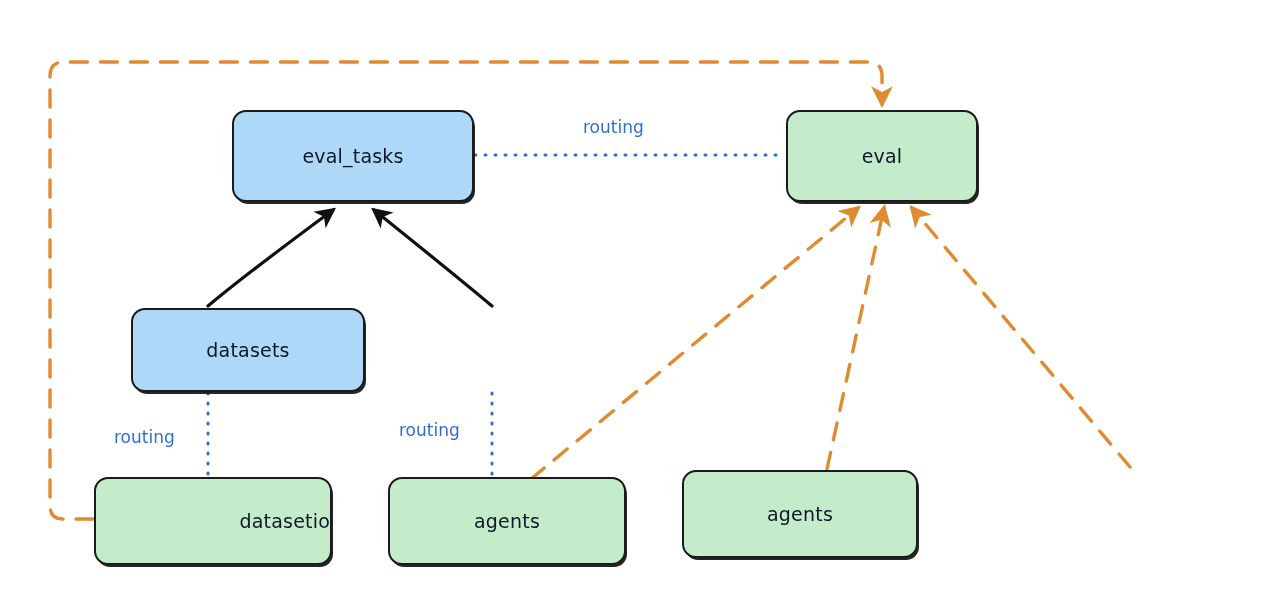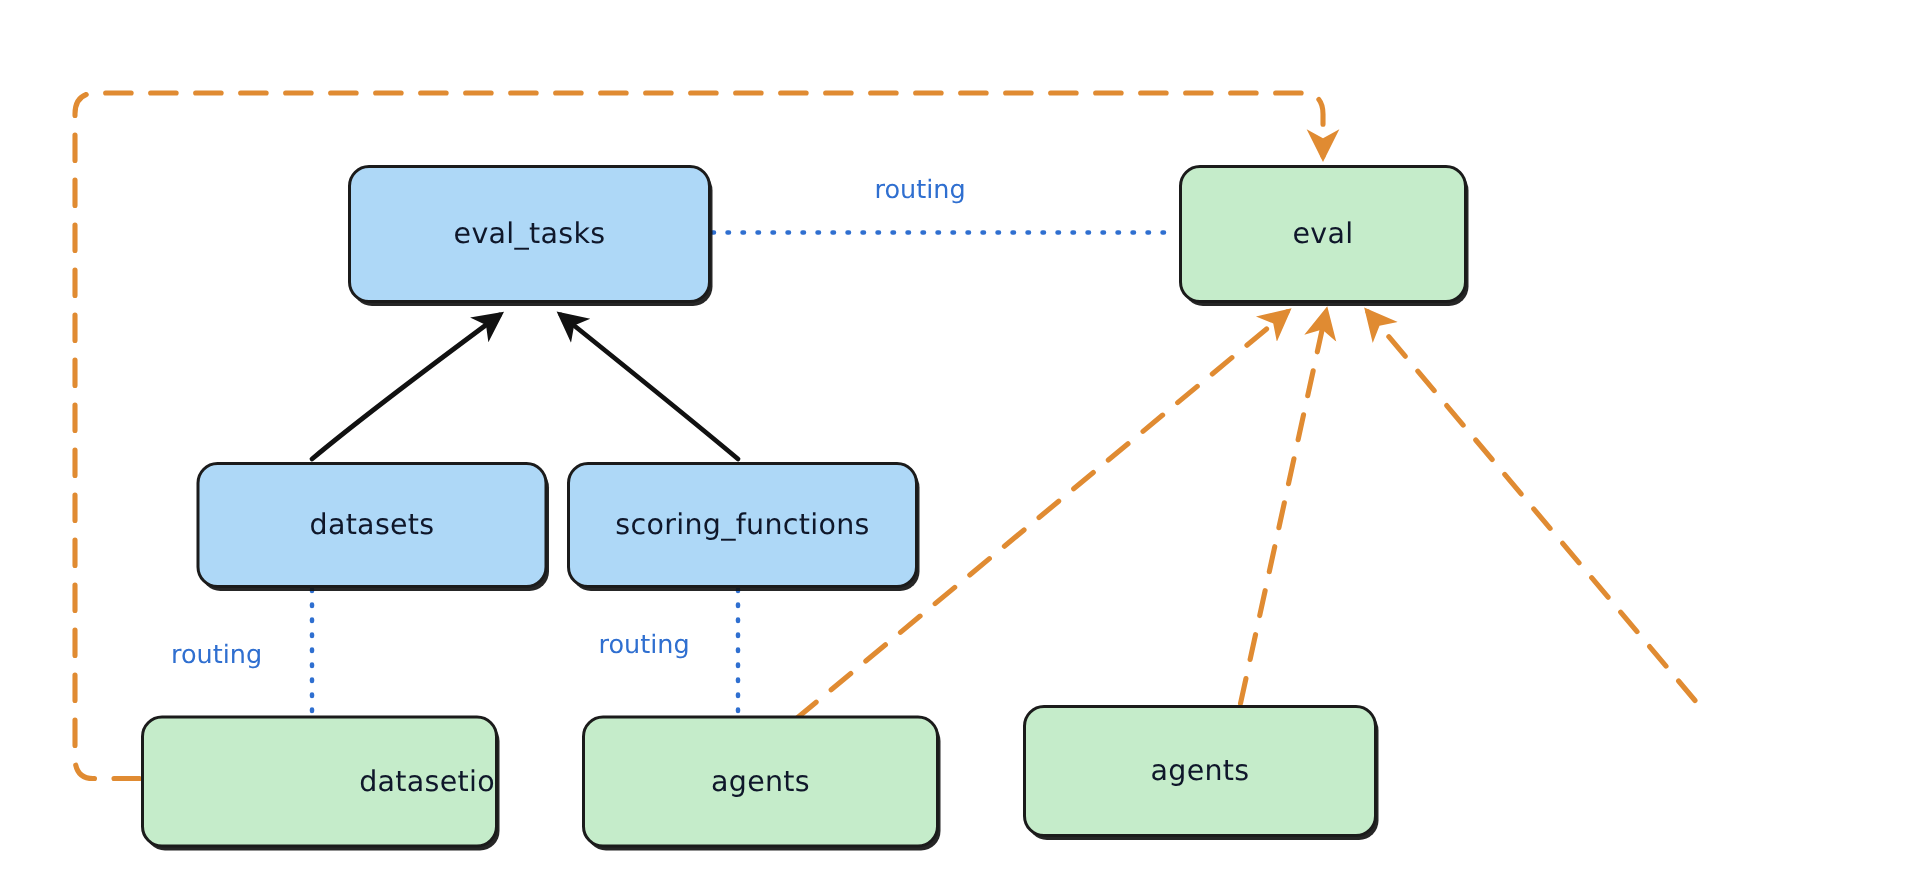--- a/index.html
+++ b/index.html
@@ -93,23 +93,20 @@
   </div>
 
   <div class="node green" style="left:786px; top:110px; width:192px; height:92px;">
     <span>eval</span>
   </div>
 
   <div class="node blue" style="left:96px; top:308px; width:234px; height:84px;margin-left:35px;">
     <span>datasets</span>
   </div>
 
-  <div class="node blue" style="left:378px; top:308px; width:234px; height:84px;">
-    <span>scoring_functions</span>
-  </div>
 
   <div class="node green" style="left:94px; top:477px; width:238px; height:88px;justify-content:flex-end;">
     <span>datasetio</span>
   </div>
 
   <div class="node green" style="left:388px; top:477px; width:238px; height:88px;">
     <span>agents</span>
   </div>
 
   <div class="node green" style="left:682px; top:470px; width:236px; height:88px;">

